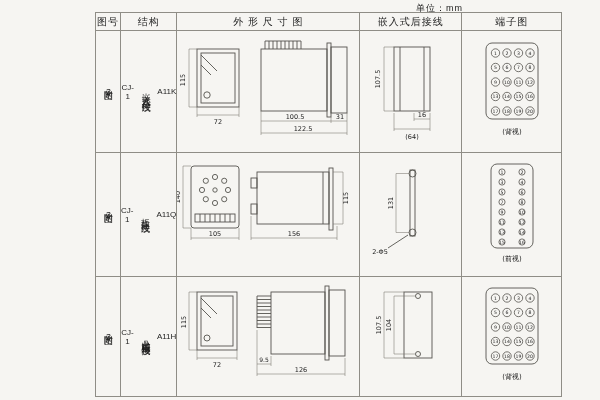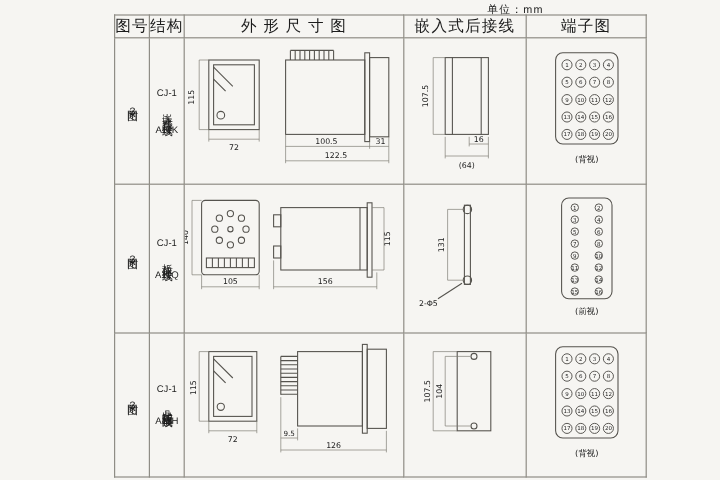--- a/index.html
+++ b/index.html
@@ -2,32 +2,32 @@
 <html><head>
 <meta charset="utf-8">
 <style>
   html, body { margin:0; padding:0; }
   body {
     width:600px; height:400px; position:relative; overflow:hidden;
     background:#f6f5f2; color:#1c1c1c;
     font-family:"Liberation Sans","DejaVu Sans",sans-serif;
   }
   .sheet { position:absolute; inset:0; }
-  .unit-label { position:absolute; left:406px; top:2px; font-size:9px; letter-spacing:1px; }
+  .unit-label { position:absolute; left:416px; top:2px; font-size:9px; letter-spacing:1px; }
 
   table.spec { position:absolute; left:95px; top:12px; border-collapse:collapse; table-layout:fixed; }
   table.spec th, table.spec td {
     border:1px solid #8f8d86; padding:0; text-align:center; vertical-align:middle;
     font-weight:normal; background:transparent;
   }
-  table.spec th { font-size:13px; height:17px; letter-spacing:1px; white-space:nowrap;margin-top:28px; }
+  table.spec th { font-size:10px; height:17px; letter-spacing:1px; white-space:nowrap;margin-top:28px; }
 
   .vtext { writing-mode:vertical-rl; text-orientation:upright; letter-spacing:2px; display:inline-block; }
   .fig-cell { font-size:9px; }
-  .struct-wrap { display:flex; flex-direction:column; align-items:center; justify-content:space-between; gap:5px; height:100%; padding:6px 0; }
+  .struct-wrap { display:flex; flex-direction:row; align-items:center; justify-content:space-between; gap:5px; height:100%; padding:6px 0; }
   .struct-model, .struct-code { font-size:8px; }
   .struct-name { font-size:9px; }
 
   .cellflex { display:flex; align-items:center; justify-content:center; height:100%;text-align:center; }
 
   svg .dim { font-size:6.5px; fill:#222; text-anchor:middle; stroke:none; font-family:"DejaVu Sans",sans-serif; }
   svg .dims { font-size:6px; }
   svg .tnum { font-size:4.6px; fill:#222; text-anchor:middle; stroke:none; font-family:"DejaVu Sans",sans-serif; }
   svg .vlabel { font-size:7px; fill:#222; text-anchor:middle; stroke:none; font-family:"DejaVu Sans",sans-serif; }
   svg g.draw { stroke:#55534e; fill:none; stroke-width:0.9; }

